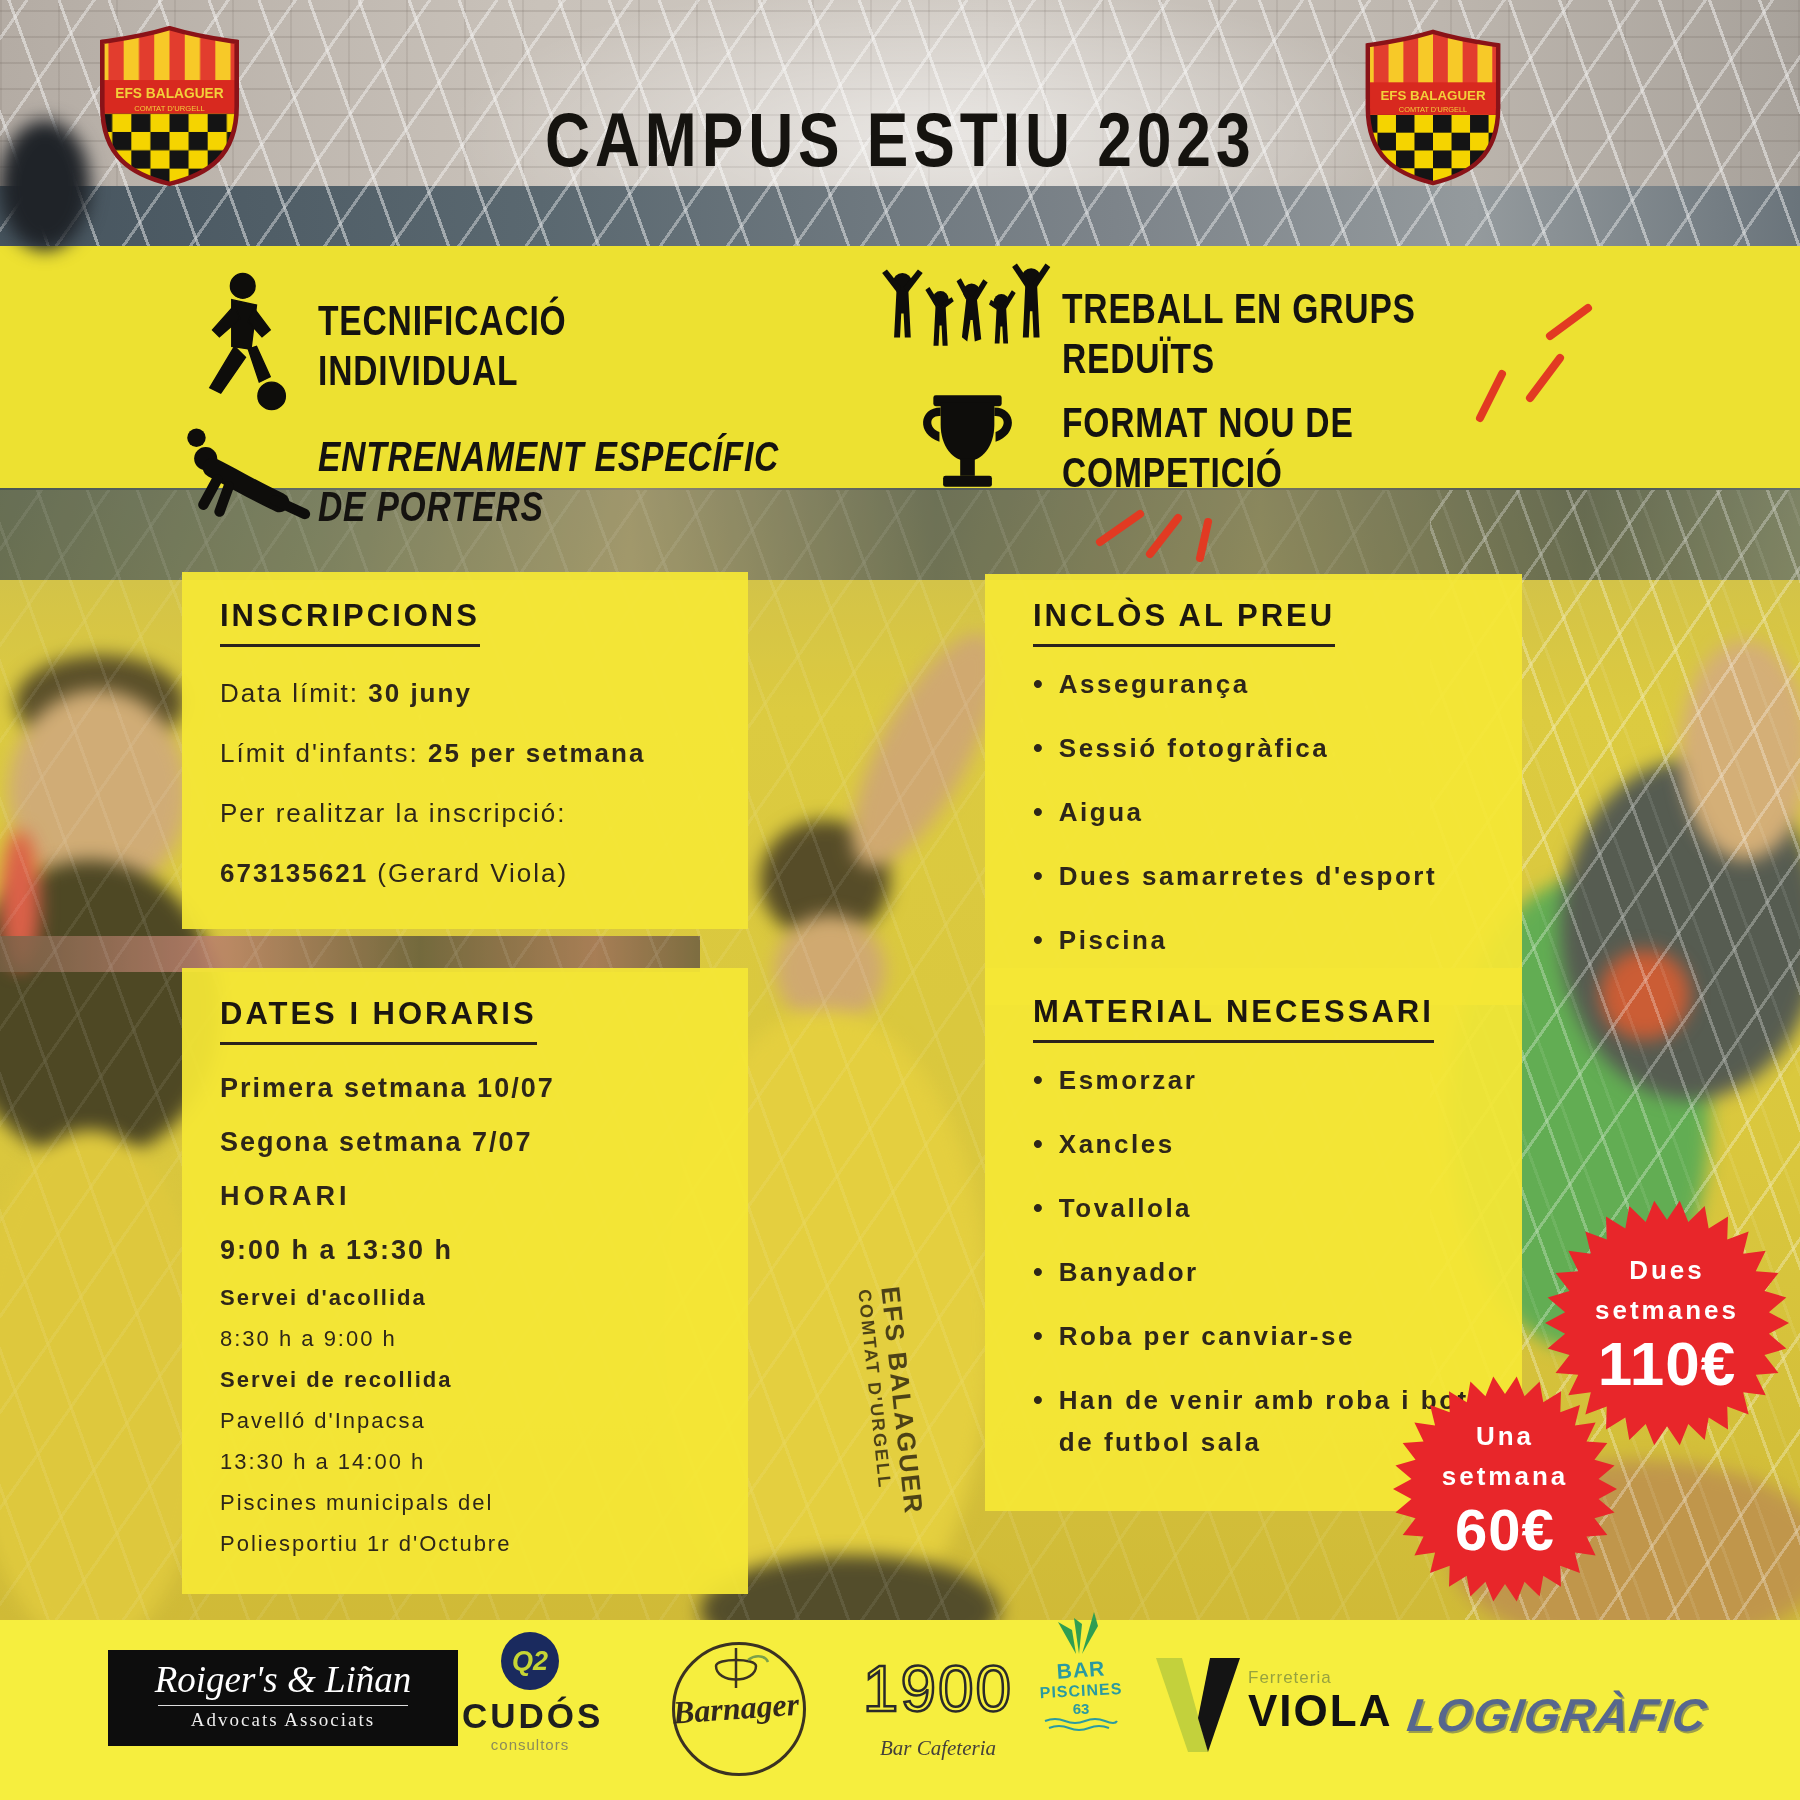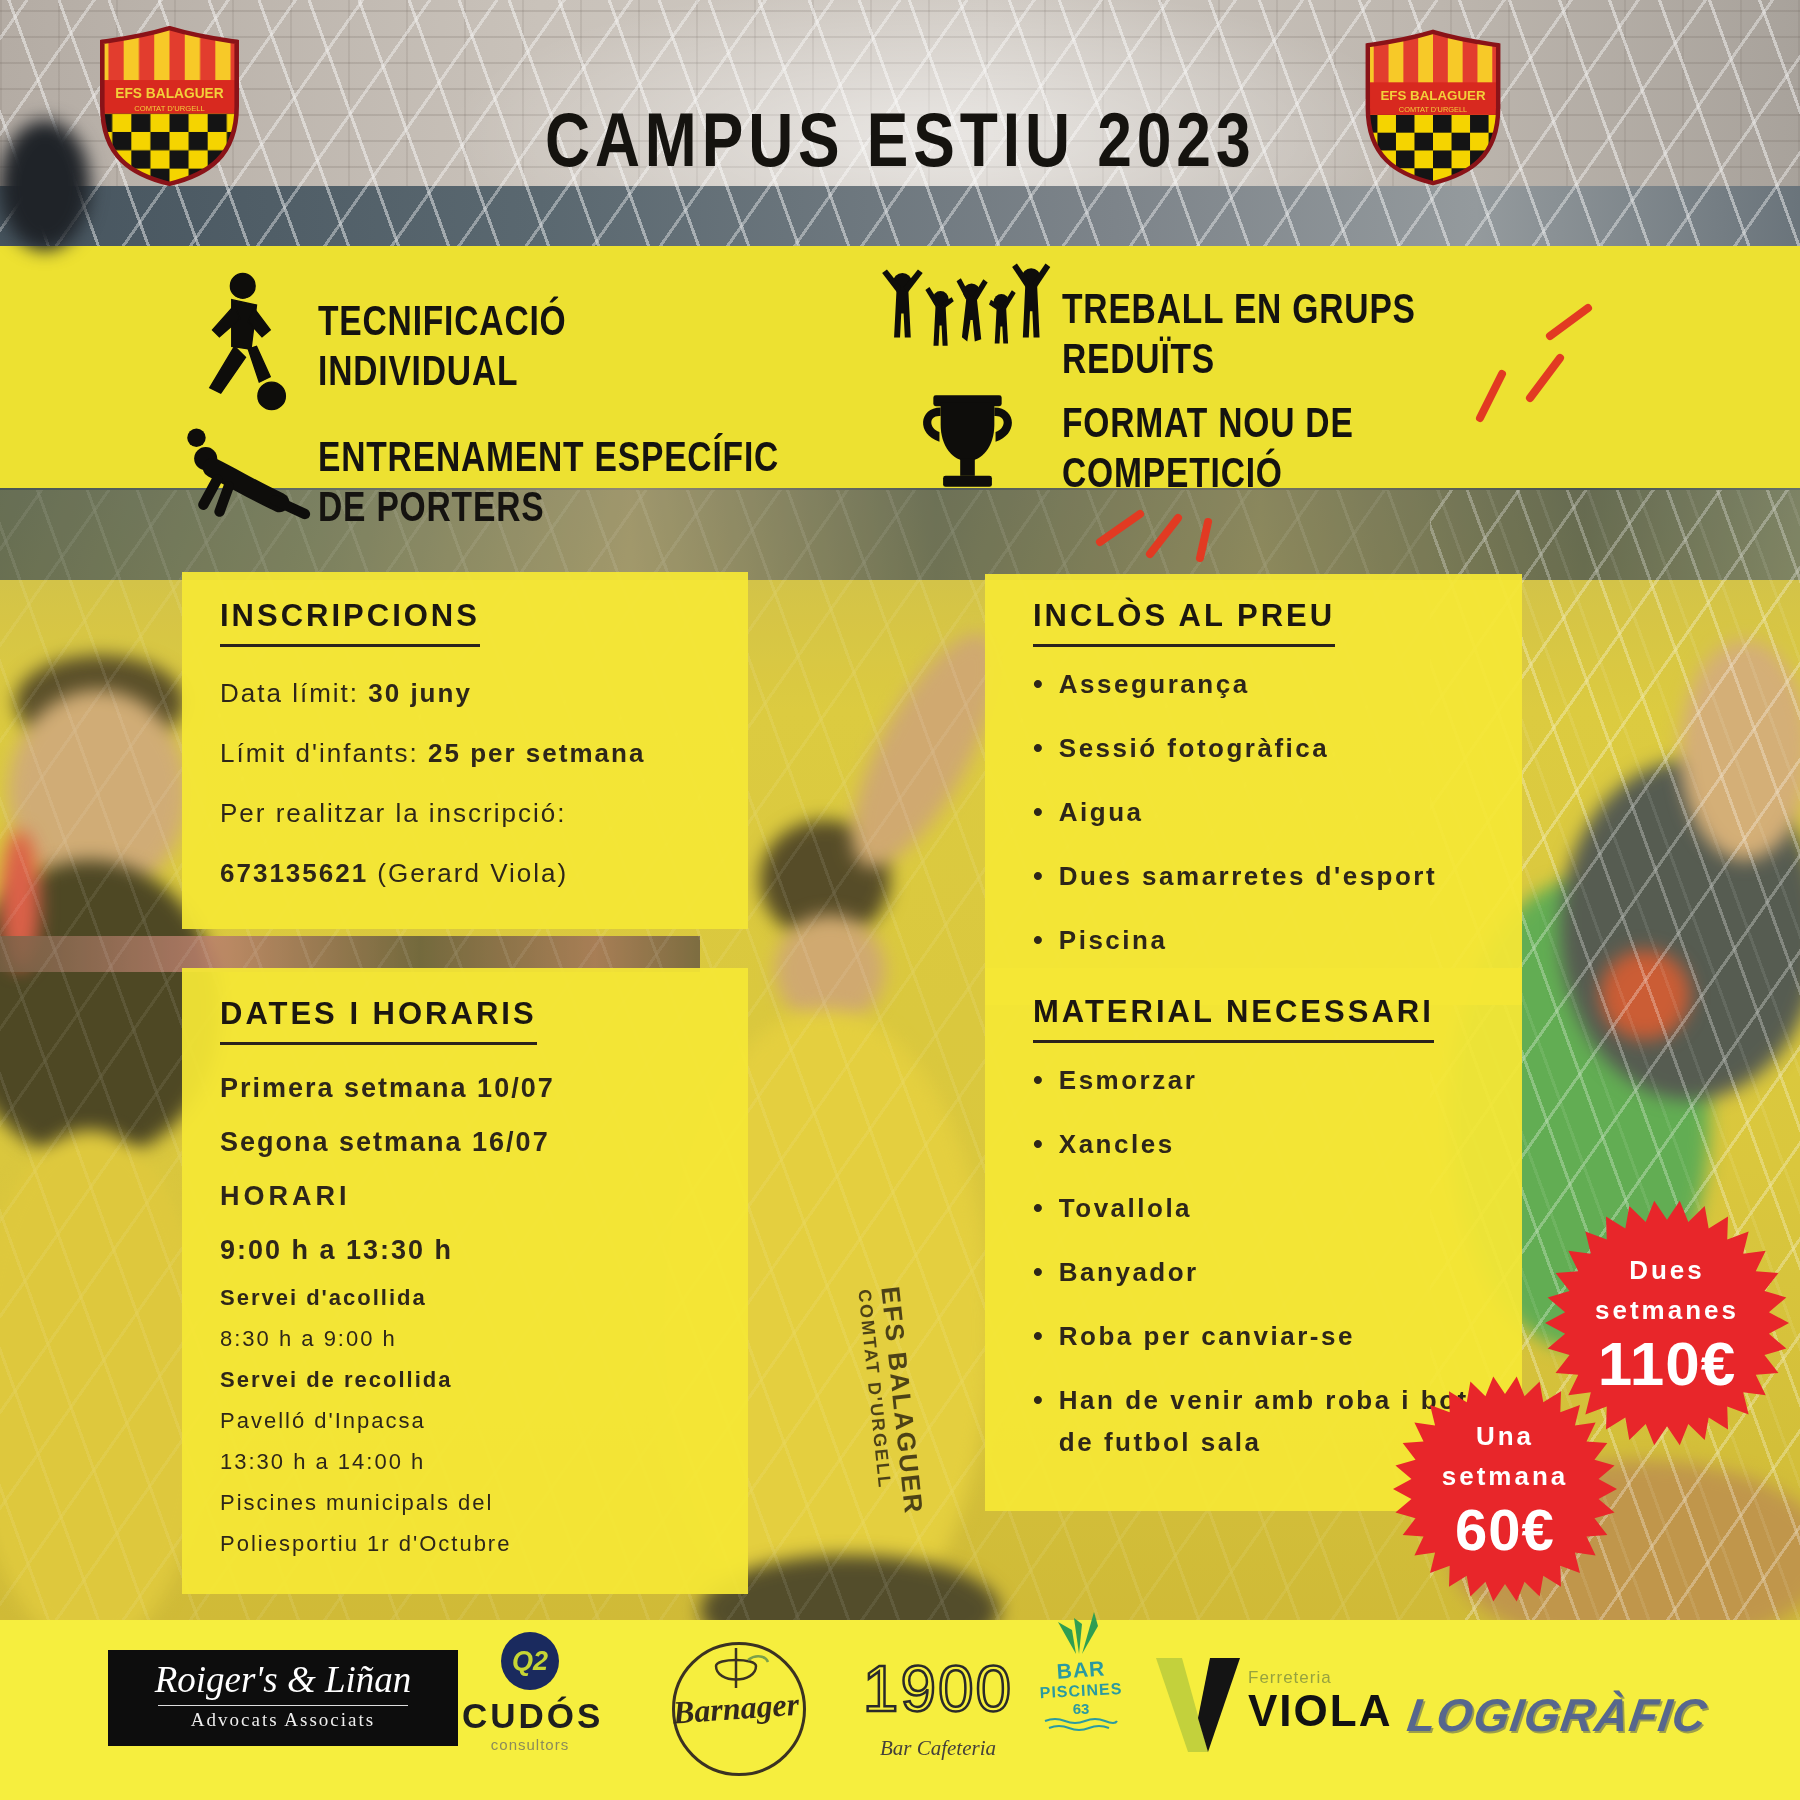--- a/index.html
+++ b/index.html
@@ -272,21 +272,21 @@
       <rect x="30" y="72" width="40" height="9" rx="2"></rect>
     </g>
   </svg>
 
   <div class="feature-label" style="left:318px;top:296px;width:520px;">
     <div class="inner">
         <span>TECNIFICACIÓ</span>
         <span>INDIVIDUAL</span>
       </div>
   </div>
-  <div class="feature-label" style="left:318px;top:432px;width:620px;">
+  <div class="feature-label" style="left:318px;top:432px;width:620px;font-style:italic;">
     <div class="inner">
         <span>ENTRENAMENT ESPECÍFIC</span>
         <span>DE PORTERS</span>
       </div>
   </div>
   <div class="feature-label" style="left:1062px;top:272px;width:560px;margin-top:12px;">
     <div class="inner">
         <span>TREBALL EN GRUPS</span>
         <span>REDUÏTS</span>
       </div>
@@ -320,21 +320,21 @@
         <div class="rrow "><span>Límit d'infants: </span><span class="b">25 per setmana</span></div>
         <div class="rrow "><span>Per realitzar la inscripció: </span></div>
         <div class="rrow "><span class="b">673135621</span><span> (Gerard Viola)</span></div>
       </div>
   </div>
 
   <div class="box box2">
     <div class="box-title">DATES I HORARIS</div>
     <div>
         <div class="rrow "><span class="b">Primera setmana 10/07</span></div>
-        <div class="rrow "><span class="b">Segona setmana  16/07</span></div>
+        <div class="rrow "><span class="b">Segona setmana  7/07</span></div>
         <div class="rrow caps"><span class="b">HORARI</span></div>
         <div class="rrow "><span class="b">9:00 h a 13:30 h</span></div>
         <div class="rrow small"><span class="b">Servei d'acollida</span></div>
         <div class="rrow small"><span>8:30 h a 9:00 h</span></div>
         <div class="rrow small"><span class="b">Servei de recollida</span></div>
         <div class="rrow small"><span>Pavelló d'Inpacsa</span></div>
         <div class="rrow small"><span>13:30 h a 14:00 h</span></div>
         <div class="rrow small"><span>Piscines municipals del</span></div>
         <div class="rrow small"><span>Poliesportiu 1r d'Octubre</span></div>
       </div>

